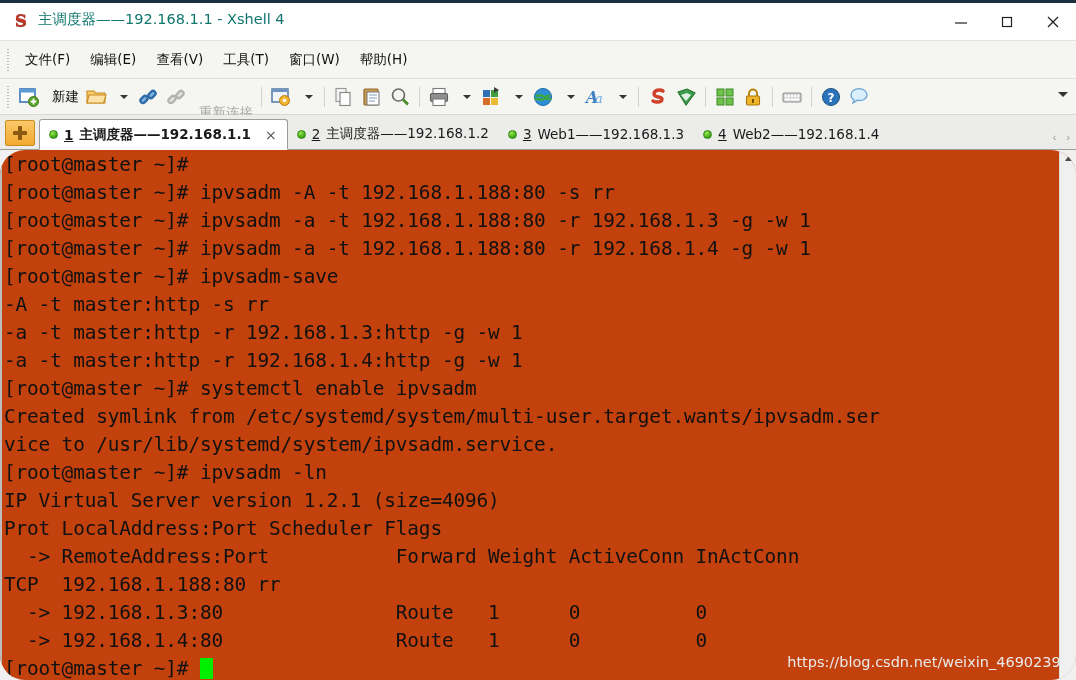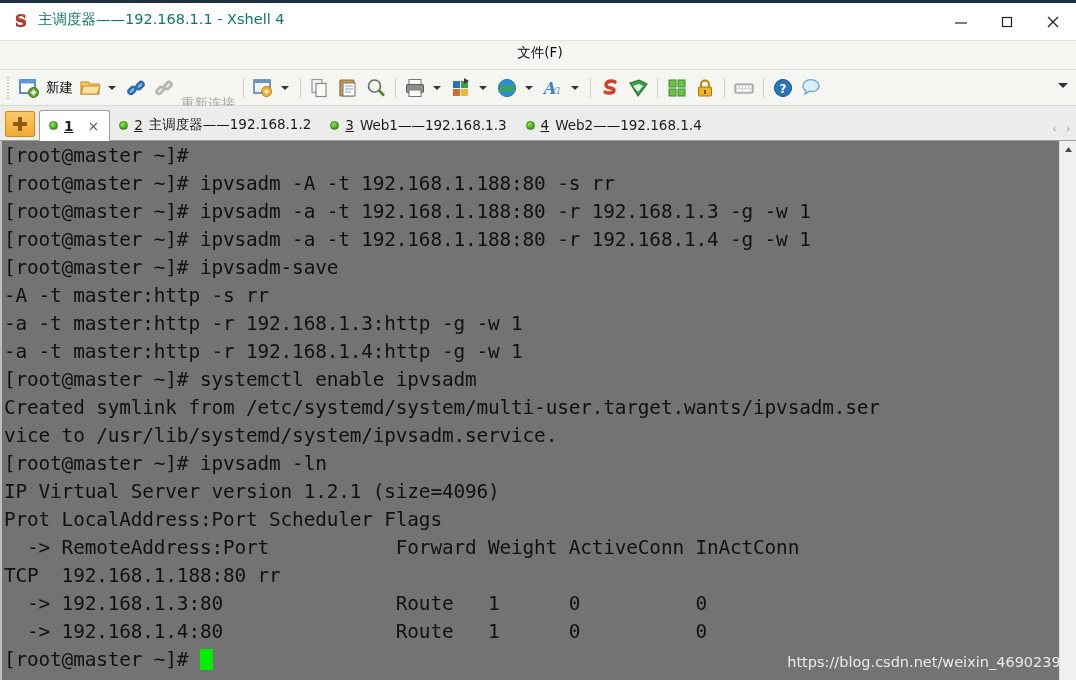--- a/index.html
+++ b/index.html
@@ -53,27 +53,26 @@
   .win-btn {
     width: 46px; height: 37px;
     display: flex; align-items: center; justify-content: center;
     color: #222; font-size: 15px;
     font-family: "DejaVu Sans", sans-serif;
   }
   .win-btn svg { display: block; }
 
   
   .menubar {
-    height: 30px; min-height: 30px;
+    height: 39px; min-height: 30px;
     background: #f5f5f2;
     display: flex; align-items: center;
     border-top: 1px solid #e2e2de;
     border-bottom: 1px solid #e0e0dc;
     padding-left: 4px;
-    flex-direction: column;
   }
   .grip {
     width: 9px; height: 22px; margin-right: 2px;
     background-image: repeating-linear-gradient(to bottom, #b9b9b4 0 1px, transparent 1px 3px);
     background-position: 3px 0;
     background-repeat: repeat-y;
     background-size: 2px 100%;
   }
   .menu-item {
     font-size: 13.5px; color: #111;
@@ -86,21 +85,21 @@
   .toolbar {
     height: 36px; min-height: 36px;
     background: #f5f5f2;
     display: flex; align-items: center;
     border-bottom: 1px solid #d9d9d4;
     padding-left: 4px;
     position: relative;
   }
   .tb-item {
     display: flex; align-items: center;
-    height: 28px; padding: 0 3px; gap: 6px;
+    height: 28px; padding: 0 3px; gap: 12px;
   }
   .tb-label {
     font-size: 13.5px; color: #111;
     font-family: "DejaVu Sans", sans-serif;
     white-space: nowrap;
   }
   .tb-label.disabled { color: #a8a8a4; margin-top: 33px; }
   .tb-sep {
     width: 1px; height: 20px; margin: 0 5px;
     background: #d2d2cd;
@@ -171,23 +170,24 @@
   }
   .tab-navs {
     position: absolute; right: 6px; bottom: 6px;
     display: flex; gap: 10px; align-items: center;
   }
   .tab-nav-arrow { font-size: 11px; color: #9a9a95; }
 
   
   .term-wrap {
     flex: 1; display: flex;
-    background: #737373;
+    background: #c2410c;
     overflow: hidden;
     position: relative;
+    border-radius: 25px;
   }
   .term {
     flex: 1;
     padding: 1px 0 0 2px;
     font-family: "DejaVu Sans Mono", monospace;
     font-size: 19.4px;
     line-height: 28px;
     color: #111;
     letter-spacing: -0.15px;
     white-space: pre;
@@ -494,20 +494,21 @@
 
   <div class="tabbar">
     <div class="newtab-btn">
       <span class="plus-h"></span>
       <span class="plus-v"></span>
     </div>
 
     <div class="tab active">
       <span class="tab-dot"></span>
       <span class="tab-num">1</span>
+      <span>主调度器——192.168.1.1</span>
       <span class="tab-close">×</span>
     </div>
 
     <div class="tab">
       <span class="tab-dot"></span>
       <span class="tab-num">2</span>
       <span>主调度器——192.168.1.2</span>
     </div>
 
     <div class="tab">

